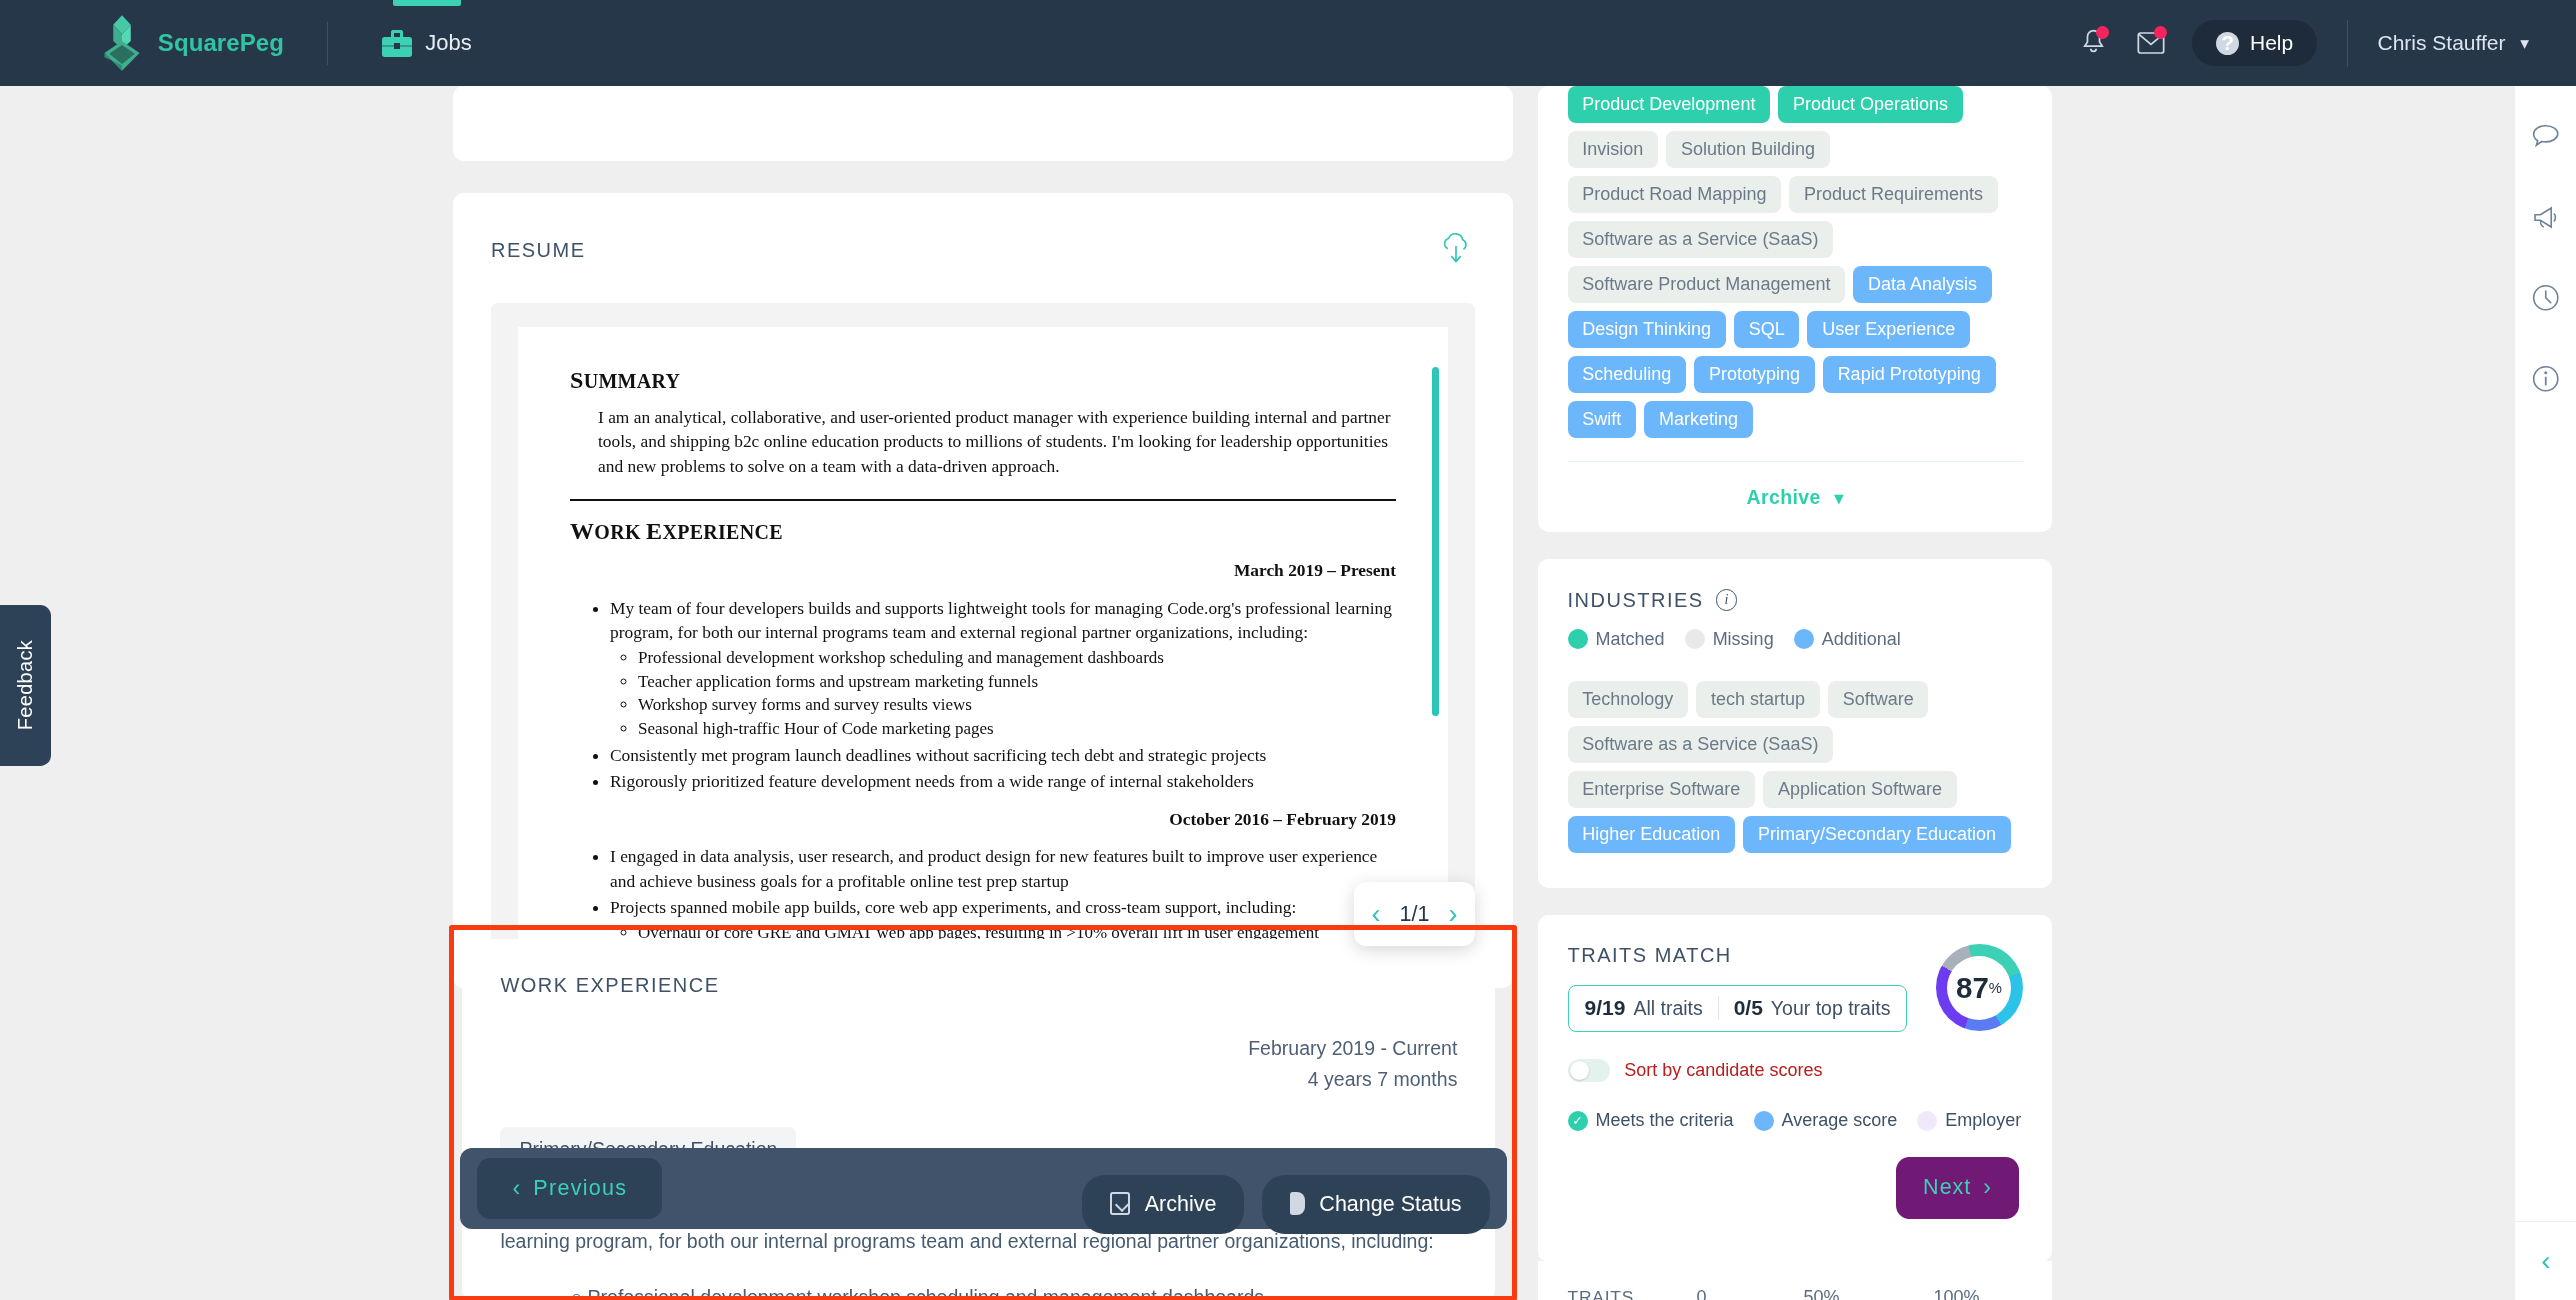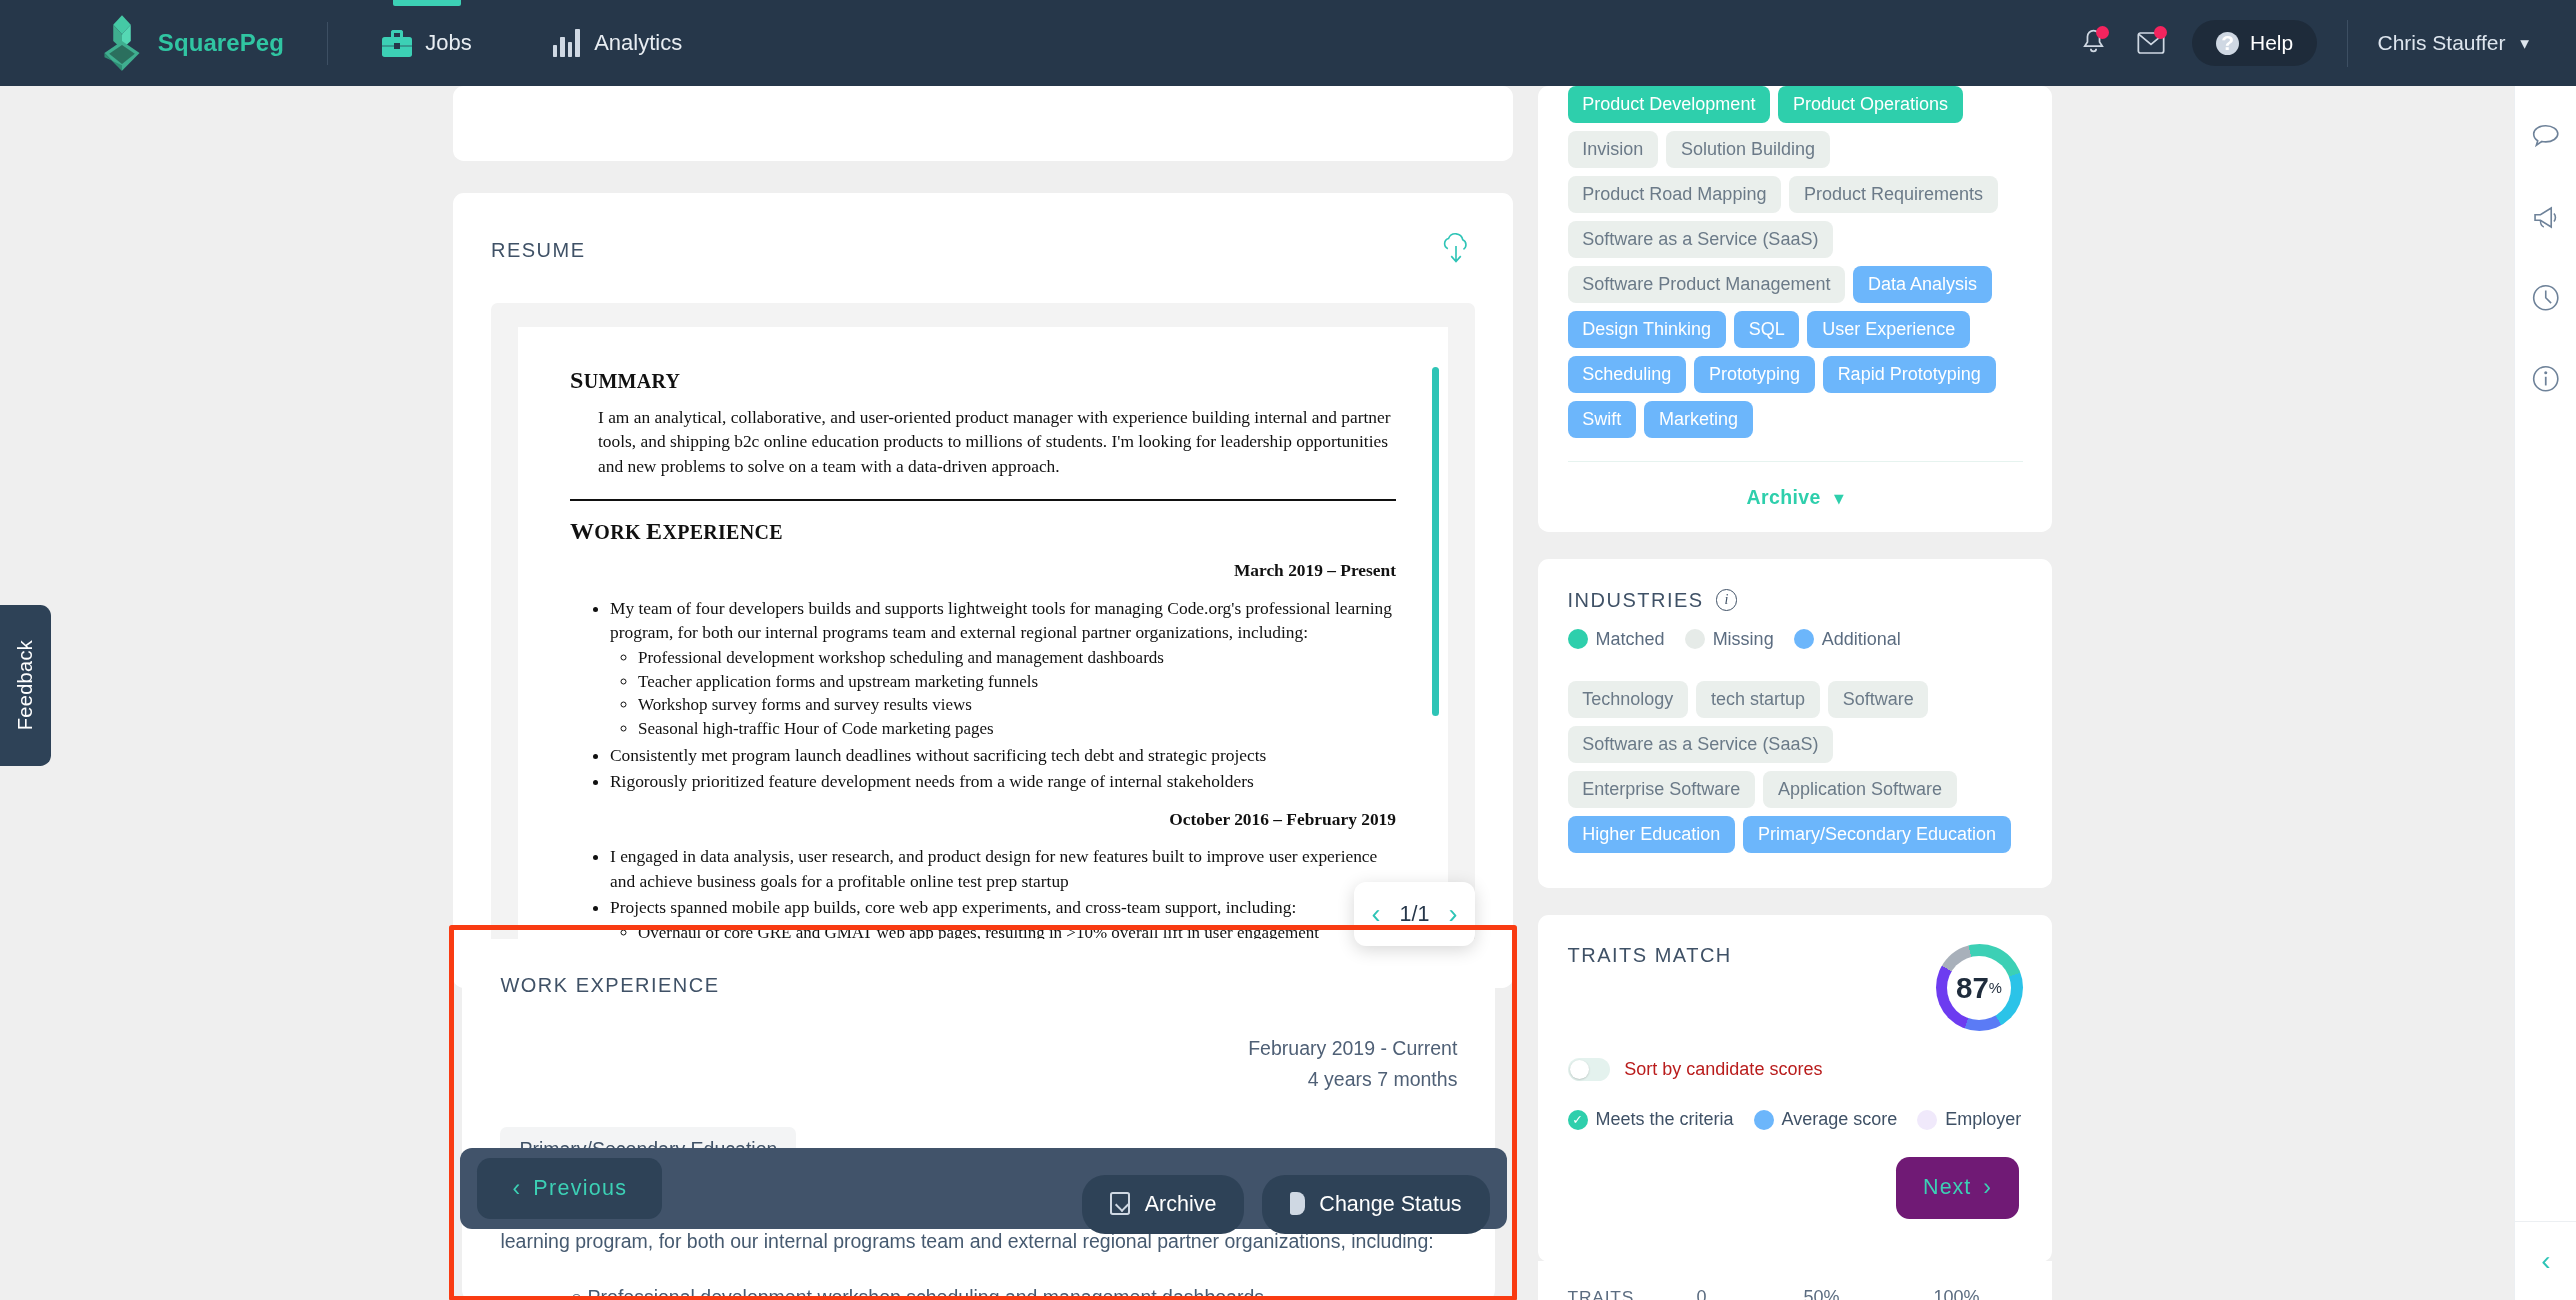--- a/index.html
+++ b/index.html
@@ -227,29 +227,20 @@
   <div class="nav-item active">
     <span class="briefcase">
       <span class="body"></span>
         <span class="handle"></span>
         <span class="strap"></span>
         <span class="latch"></span>
     </span>
     <span class="nav-label">Jobs</span>
   </div>
 
-  <div class="nav-item">
-    <span class="barchart">
-      <i style="height:12px"></i>
-        <i style="height:20px"></i>
-        <i style="height:14.8px"></i>
-        <i style="height:28px"></i>
-    </span>
-    <span class="nav-label">Analytics</span>
-  </div>
 
   <div class="nav-right">
     <div class="icon-btn">
       <svg width="27" height="29.5" viewBox="0 0 40 44">
           <path d="M20 4a9 9 0 0 0-9 9v8l-4 6h26l-4-6v-8a9 9 0 0 0-9-9z" fill="none" stroke="#cfd8e3" stroke-width="2.6"></path>
           <path d="M16 31a4 4 0 0 0 8 0" fill="none" stroke="#cfd8e3" stroke-width="2.6"></path>
         </svg>
       <span class="dot-badge"></span>
     </div>
     <div class="icon-btn">
@@ -411,20 +402,27 @@
         <span class="tag missing">Application Software</span>
         <span class="tag additional">Higher Education</span>
         <span class="tag additional">Primary/Secondary Education</span>
       </div>
     </div>
 
     <div class="card traits-card">
       <div class="tm-head">
         <div>
           <div class="section-title">TRAITS MATCH</div>
+          <div class="tm-pill">
+            <b>9/19</b>
+            <i>All traits</i>
+            <span class="tm-sep"></span>
+            <b>0/5</b>
+            <i>Your top traits</i>
+          </div>
         </div>
         <div class="donut">
           <span class="val">
               <span>87</span>
               <sup>%</sup>
             </span>
         </div>
       </div>
 
       <div class="toggle-row">

